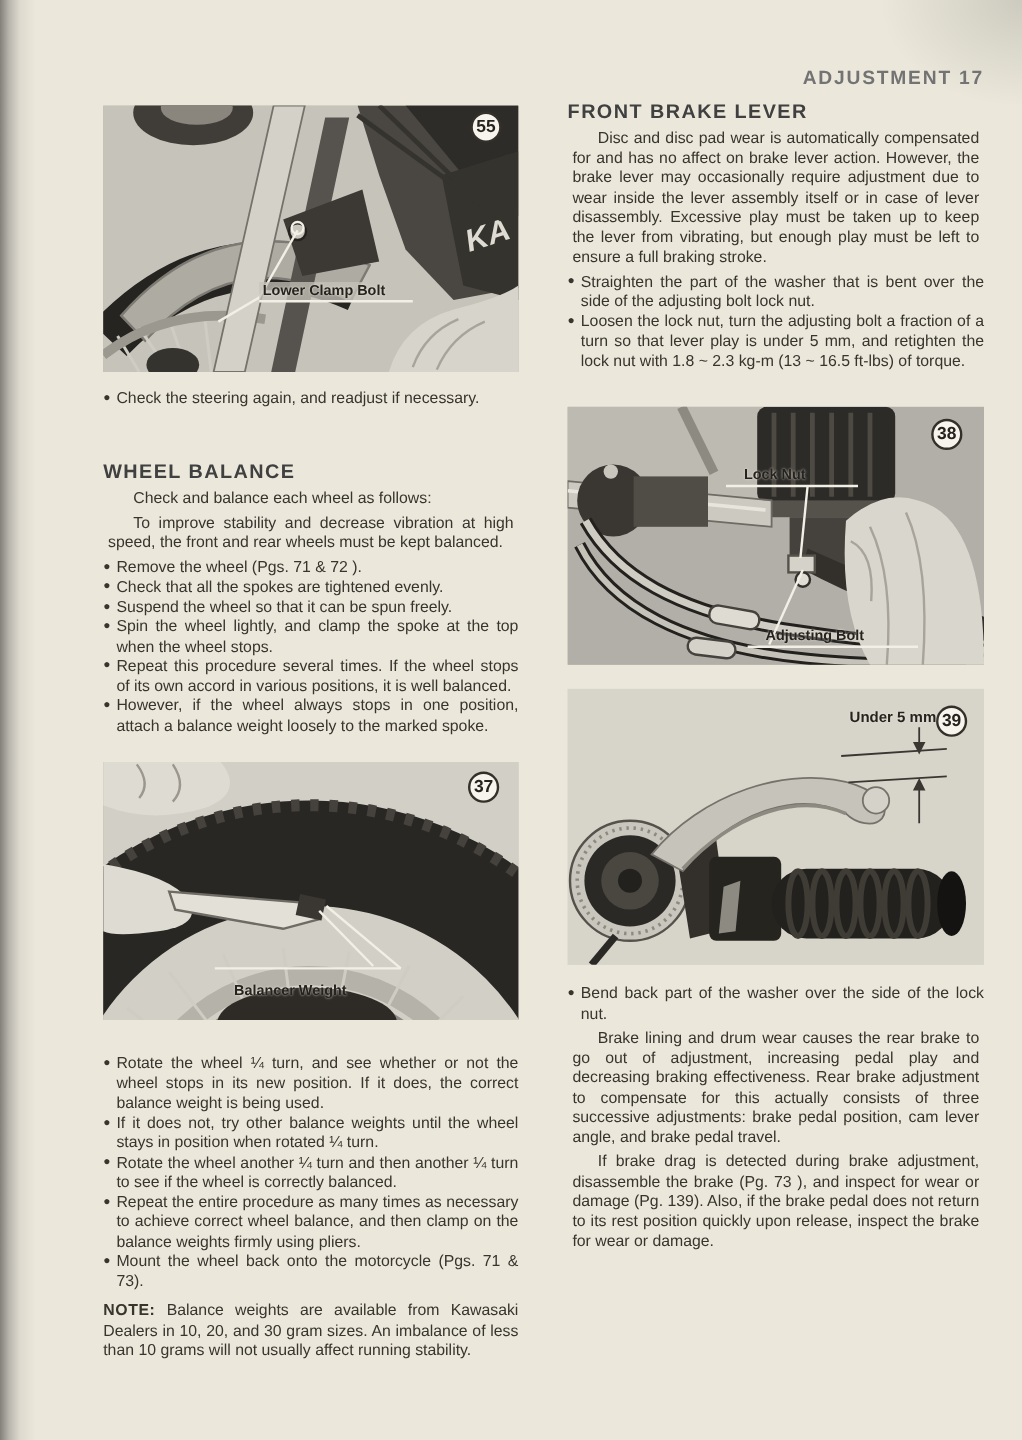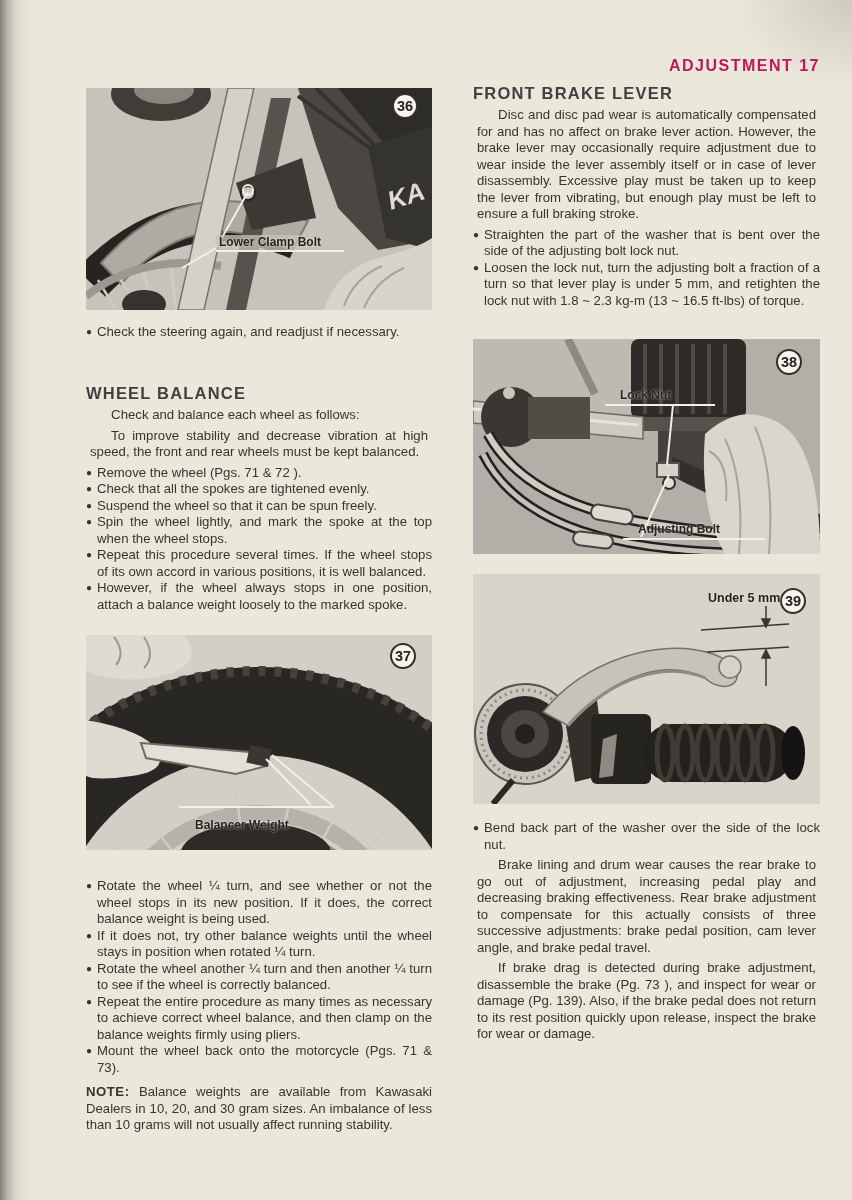--- a/index.html
+++ b/index.html
@@ -16,21 +16,21 @@
   .corner-shade {
     position:absolute; right:0; top:0; width:120px; height:90px;
     background:radial-gradient(ellipse at 100% 0%, rgba(150,146,138,0.35), rgba(235,232,219,0) 70%);
   }
   .col { position:absolute; font-size:13.2px; line-height:16.5px; }
   .col-left  { left:86px;  top:88px; width:346px; }
   .col-right { left:473px; top:58px; width:347px; }
 
   .page-header {
     text-align:right; font-weight:bold; font-size:16px; letter-spacing:1.5px;
-    color:#be185d; margin:0 0 10px 0;
+    color:#737373; margin:0 0 10px 0;
   }
   h2.sec {
     font-size:16.5px; font-weight:bold; letter-spacing:1.2px;
     margin:0 0 6px 0; color:#404040;
   }
   p.body { margin:4px; text-align:justify; }
   p.indent { text-indent:1.6em; }
 
   .b { display:flex; margin:0; }
   .b .dot { flex:none; width:11px; font-size:10px; line-height:16.5px; }
@@ -101,21 +101,21 @@
 
       <path d="M230,0 L302,70 M212,8 L332,95" stroke="#35332e" stroke-width="4" fill="none"></path>
 
       <g stroke="#f2efe6" stroke-width="2" fill="none">
         <line x1="96" y1="180" x2="130" y2="160"></line>
         <line x1="130" y1="160" x2="162" y2="104"></line>
         <line x1="130" y1="163" x2="258" y2="163"></line>
       </g>
       <circle cx="162" cy="102" r="5" fill="none" stroke="#f2efe6" stroke-width="2"></circle>
     </svg>
-    <div class="badge" style="right:14px; top:5px;">36</div>
+    <div class="badge" style="right:14px; top:5px;">55</div>
     <div class="photo-label boxed" style="left:130px; top:147px;">Lower Clamp Bolt</div>
   </div>
 
   <div class="b spacer-top14">
     <span class="dot">●</span>
     <span class="bt">Check the steering again, and readjust if necessary.</span>
   </div>
 
   <h2 class="sec" style="margin-top:44px;">WHEEL BALANCE</h2>
   <p class="body indent">Check and balance each wheel as follows:</p>
@@ -127,21 +127,21 @@
   <div class="b">
       <span class="dot">●</span>
       <span class="bt">Check that all the spokes are tightened evenly.</span>
     </div>
   <div class="b">
       <span class="dot">●</span>
       <span class="bt">Suspend the wheel so that it can be spun freely.</span>
     </div>
   <div class="b">
       <span class="dot">●</span>
-      <span class="bt">Spin the wheel lightly, and mark the spoke at the top when the wheel stops.</span>
+      <span class="bt">Spin the wheel lightly, and clamp the spoke at the top when the wheel stops.</span>
     </div>
   <div class="b">
       <span class="dot">●</span>
       <span class="bt">Repeat this procedure several times. If the wheel stops of its own accord in various positions, it is well balanced.</span>
     </div>
   <div class="b">
       <span class="dot">●</span>
       <span class="bt">However, if the wheel always stops in one position, attach a balance weight loosely to the marked spoke.</span>
     </div>
 

